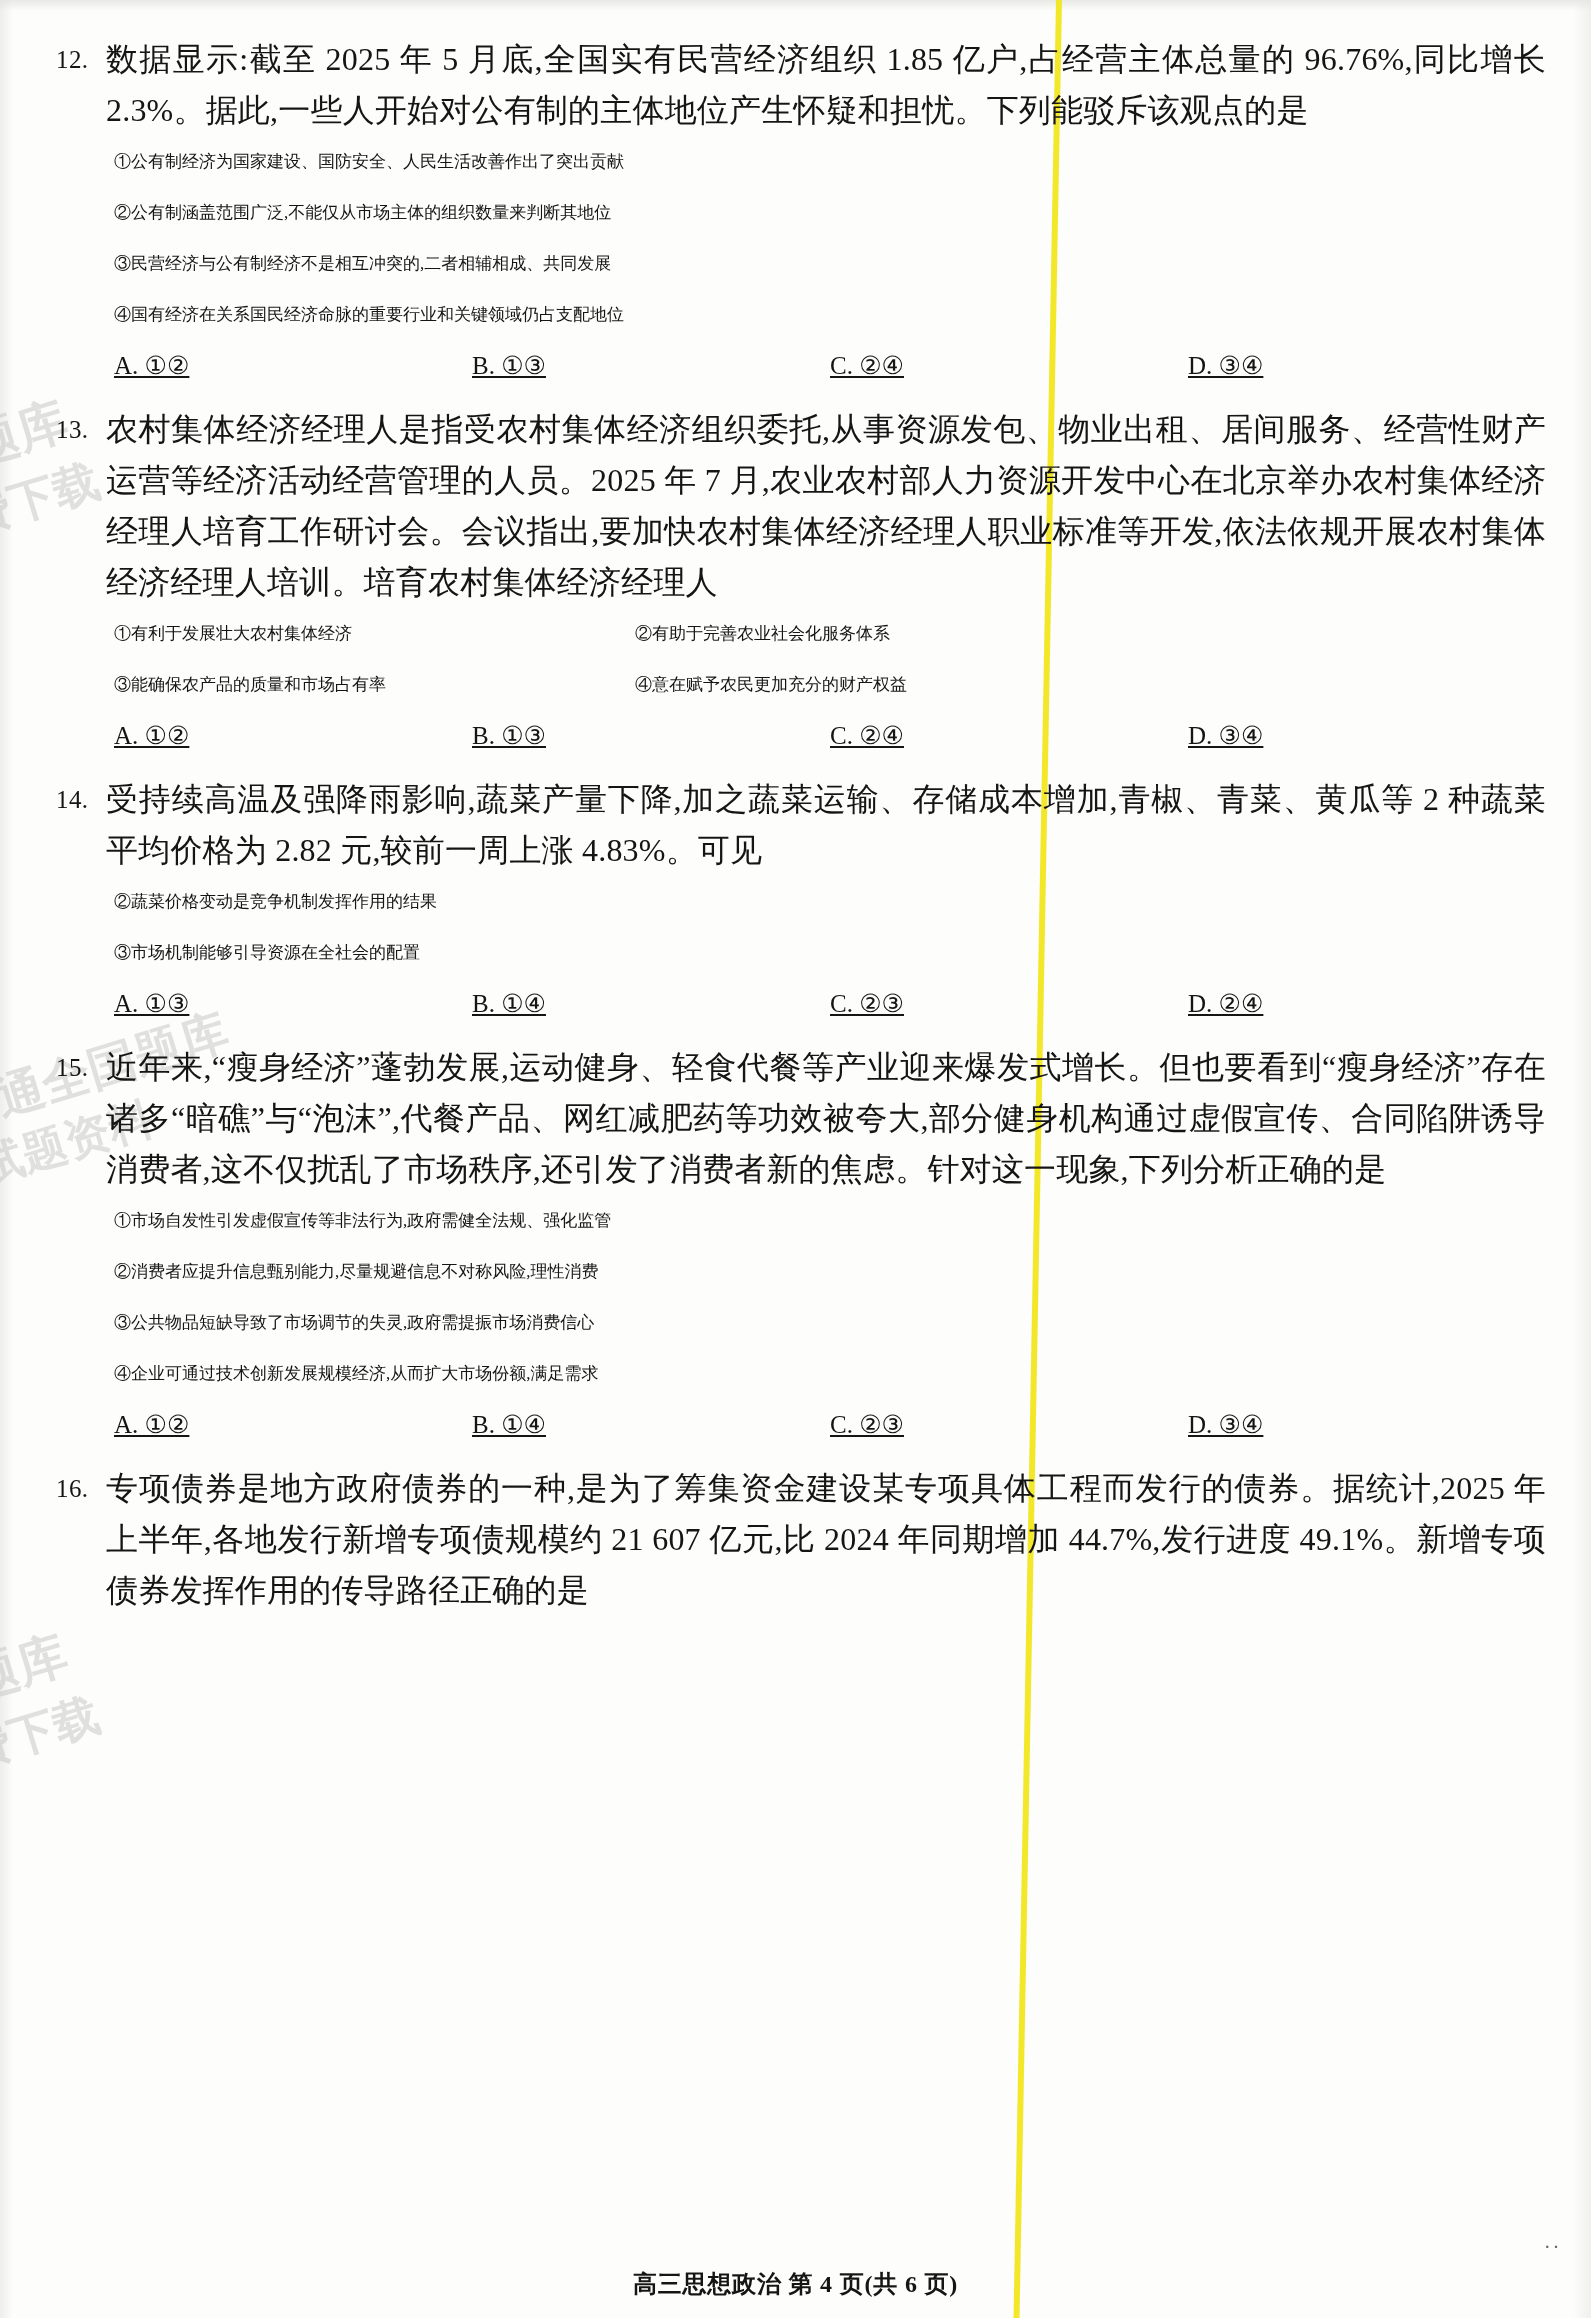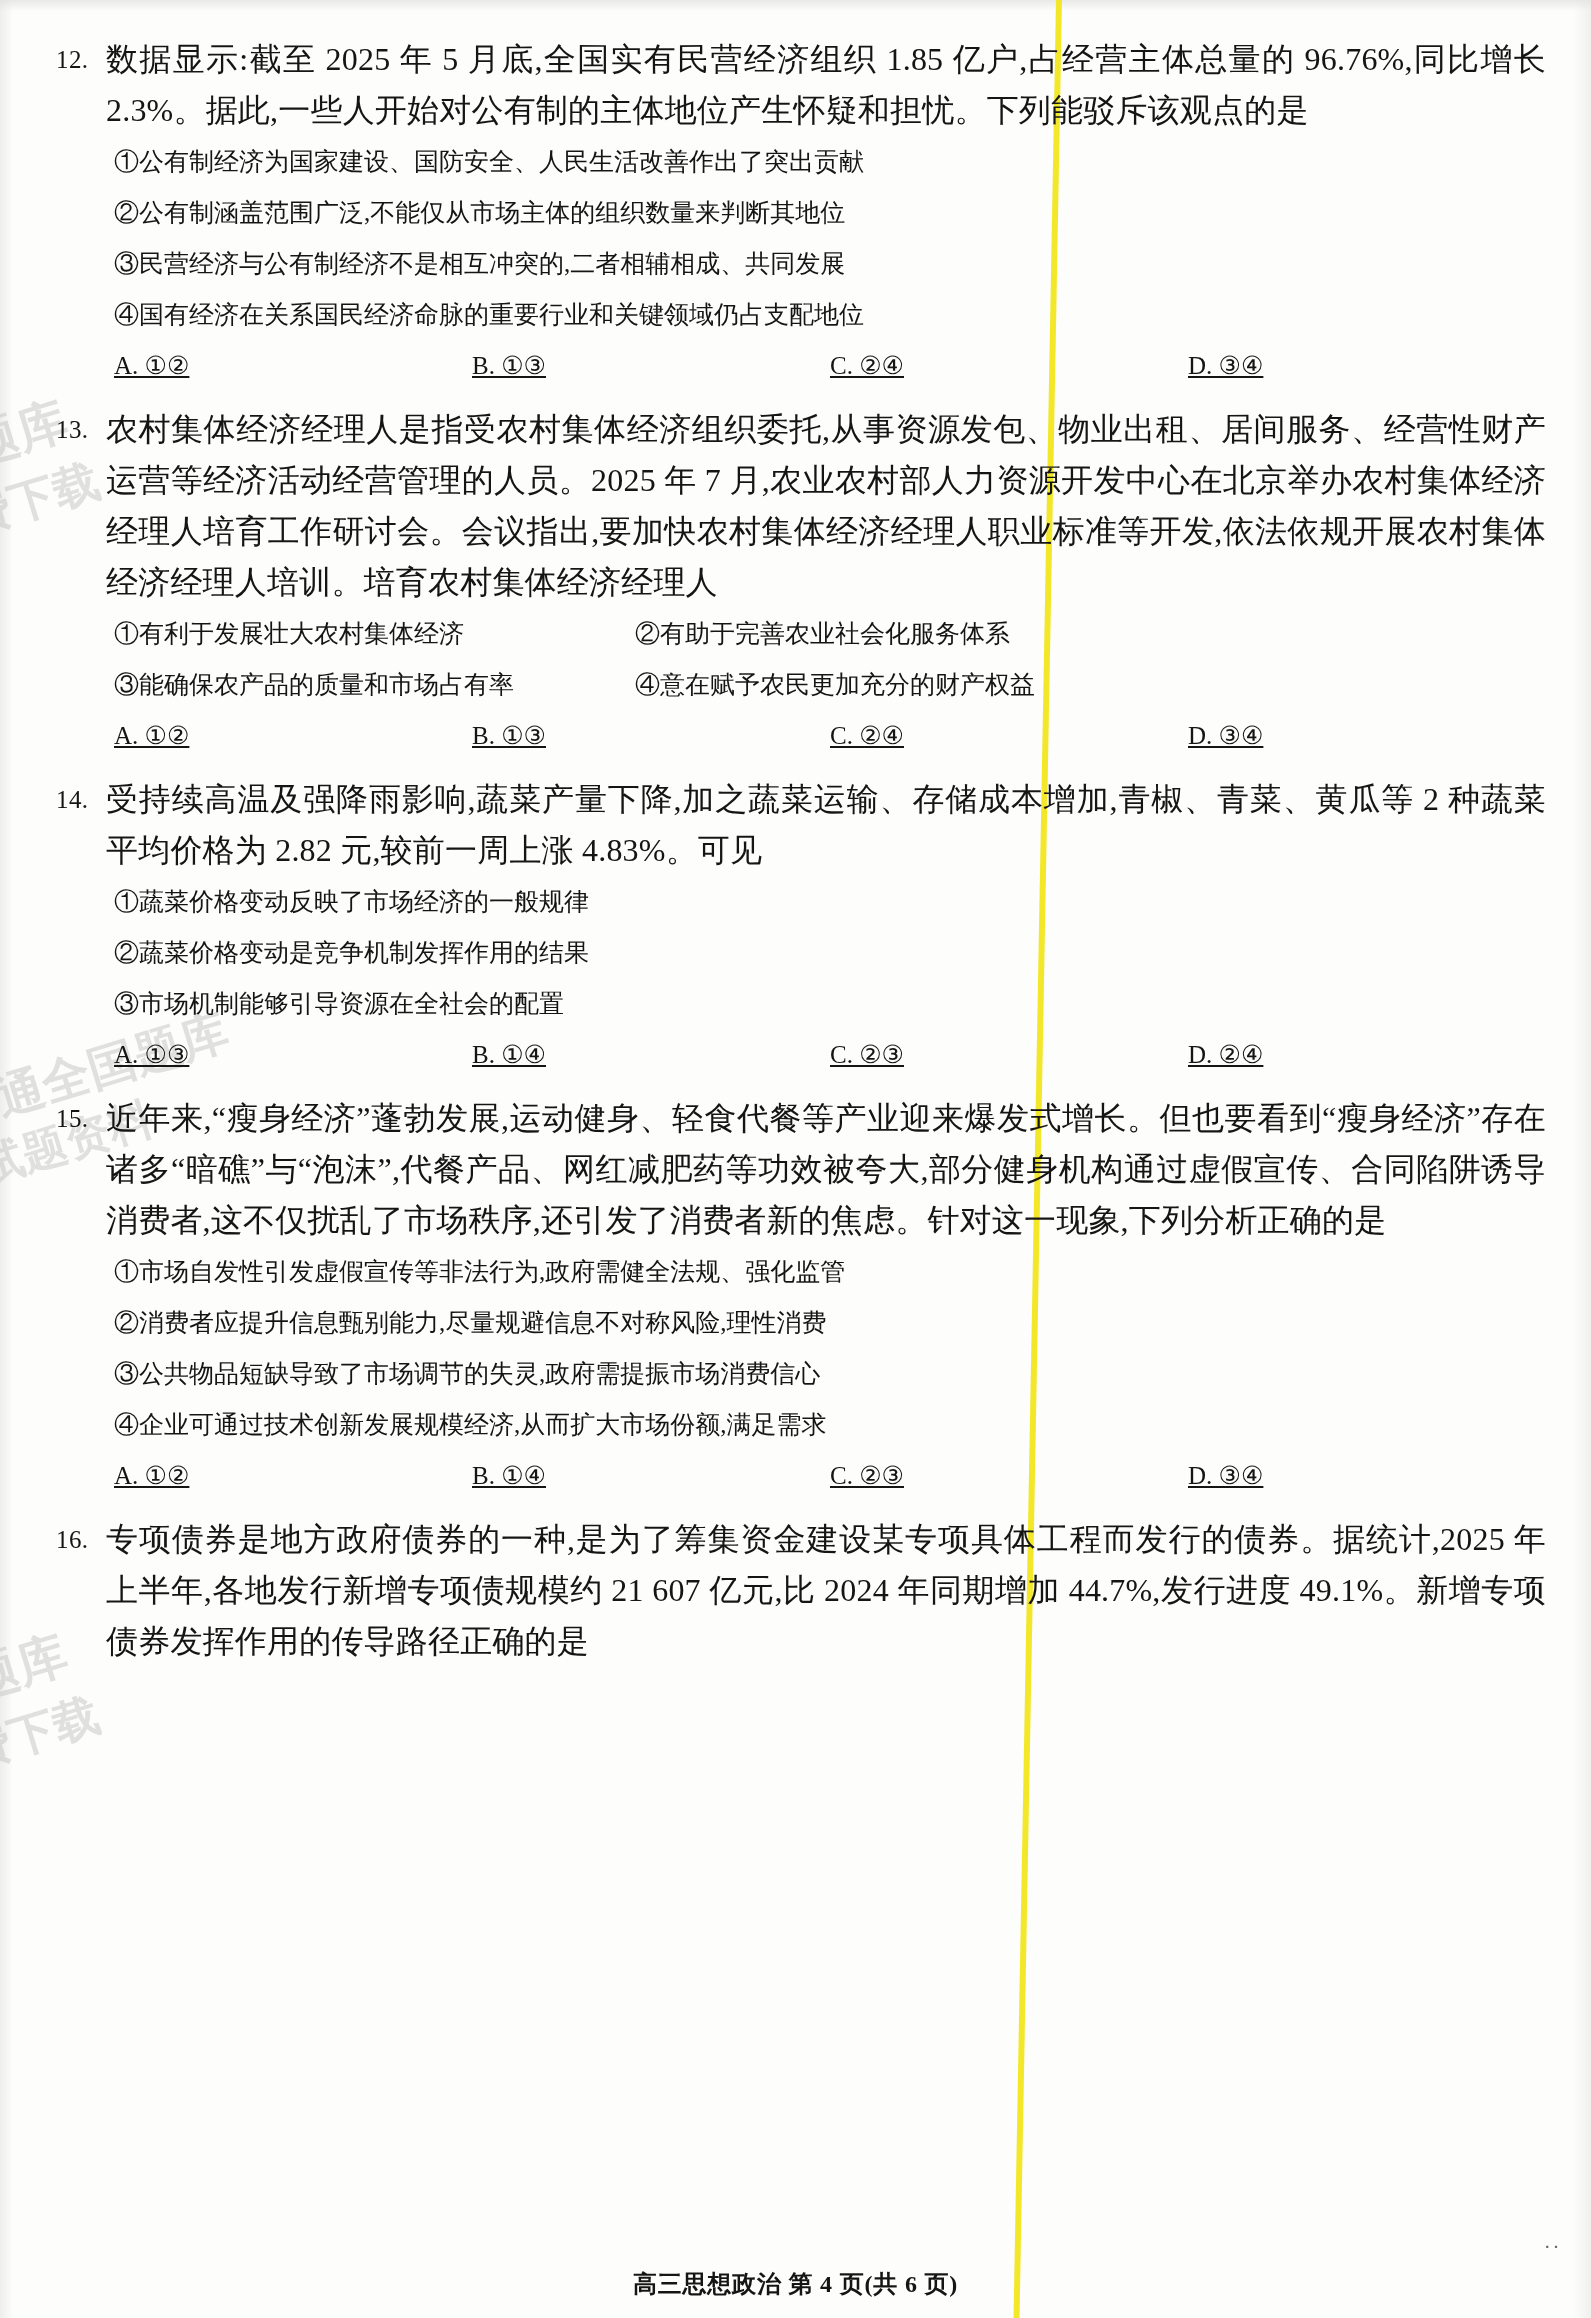--- a/index.html
+++ b/index.html
@@ -107,21 +107,21 @@
     text-align: justify;
     text-justify: inter-ideograph;
     letter-spacing: 0.2px;
   }
 
   .stmts {
     margin-top: 0;
     padding-left: 8px;
   }
   .stmt {
-    font-size: 25px;
+    font-size: 17px;
     line-height: 51px;
     white-space: nowrap;
   }
 
   .stmts.two-col {
     display: grid;
     grid-template-columns: 497px 1fr;
     column-gap: 24px;
   }
 
@@ -214,21 +214,20 @@
         </div>
       </div>
     </div>
 
     <div class="q">
       <div class="q-head">
         <div class="q-num">14.</div>
         <div class="q-body">
           <div class="stem">受持续高温及强降雨影响,蔬菜产量下降,加之蔬菜运输、存储成本增加,青椒、青菜、黄瓜等 2 种蔬菜平均价格为 2.82 元,较前一周上涨 4.83%。可见</div>
           <div class="stmts">
-            <div class="stmt">①蔬菜价格变动反映了市场经济的一般规律</div>
             <div class="stmt">②蔬菜价格变动是竞争机制发挥作用的结果</div>
             <div class="stmt">③市场机制能够引导资源在全社会的配置</div>
           </div>
           <div class="options">
             <div class="opt">A. ①③</div>
             <div class="opt">B. ①④</div>
             <div class="opt">C. ②③</div>
             <div class="opt">D. ②④</div>
           </div>
         </div>

